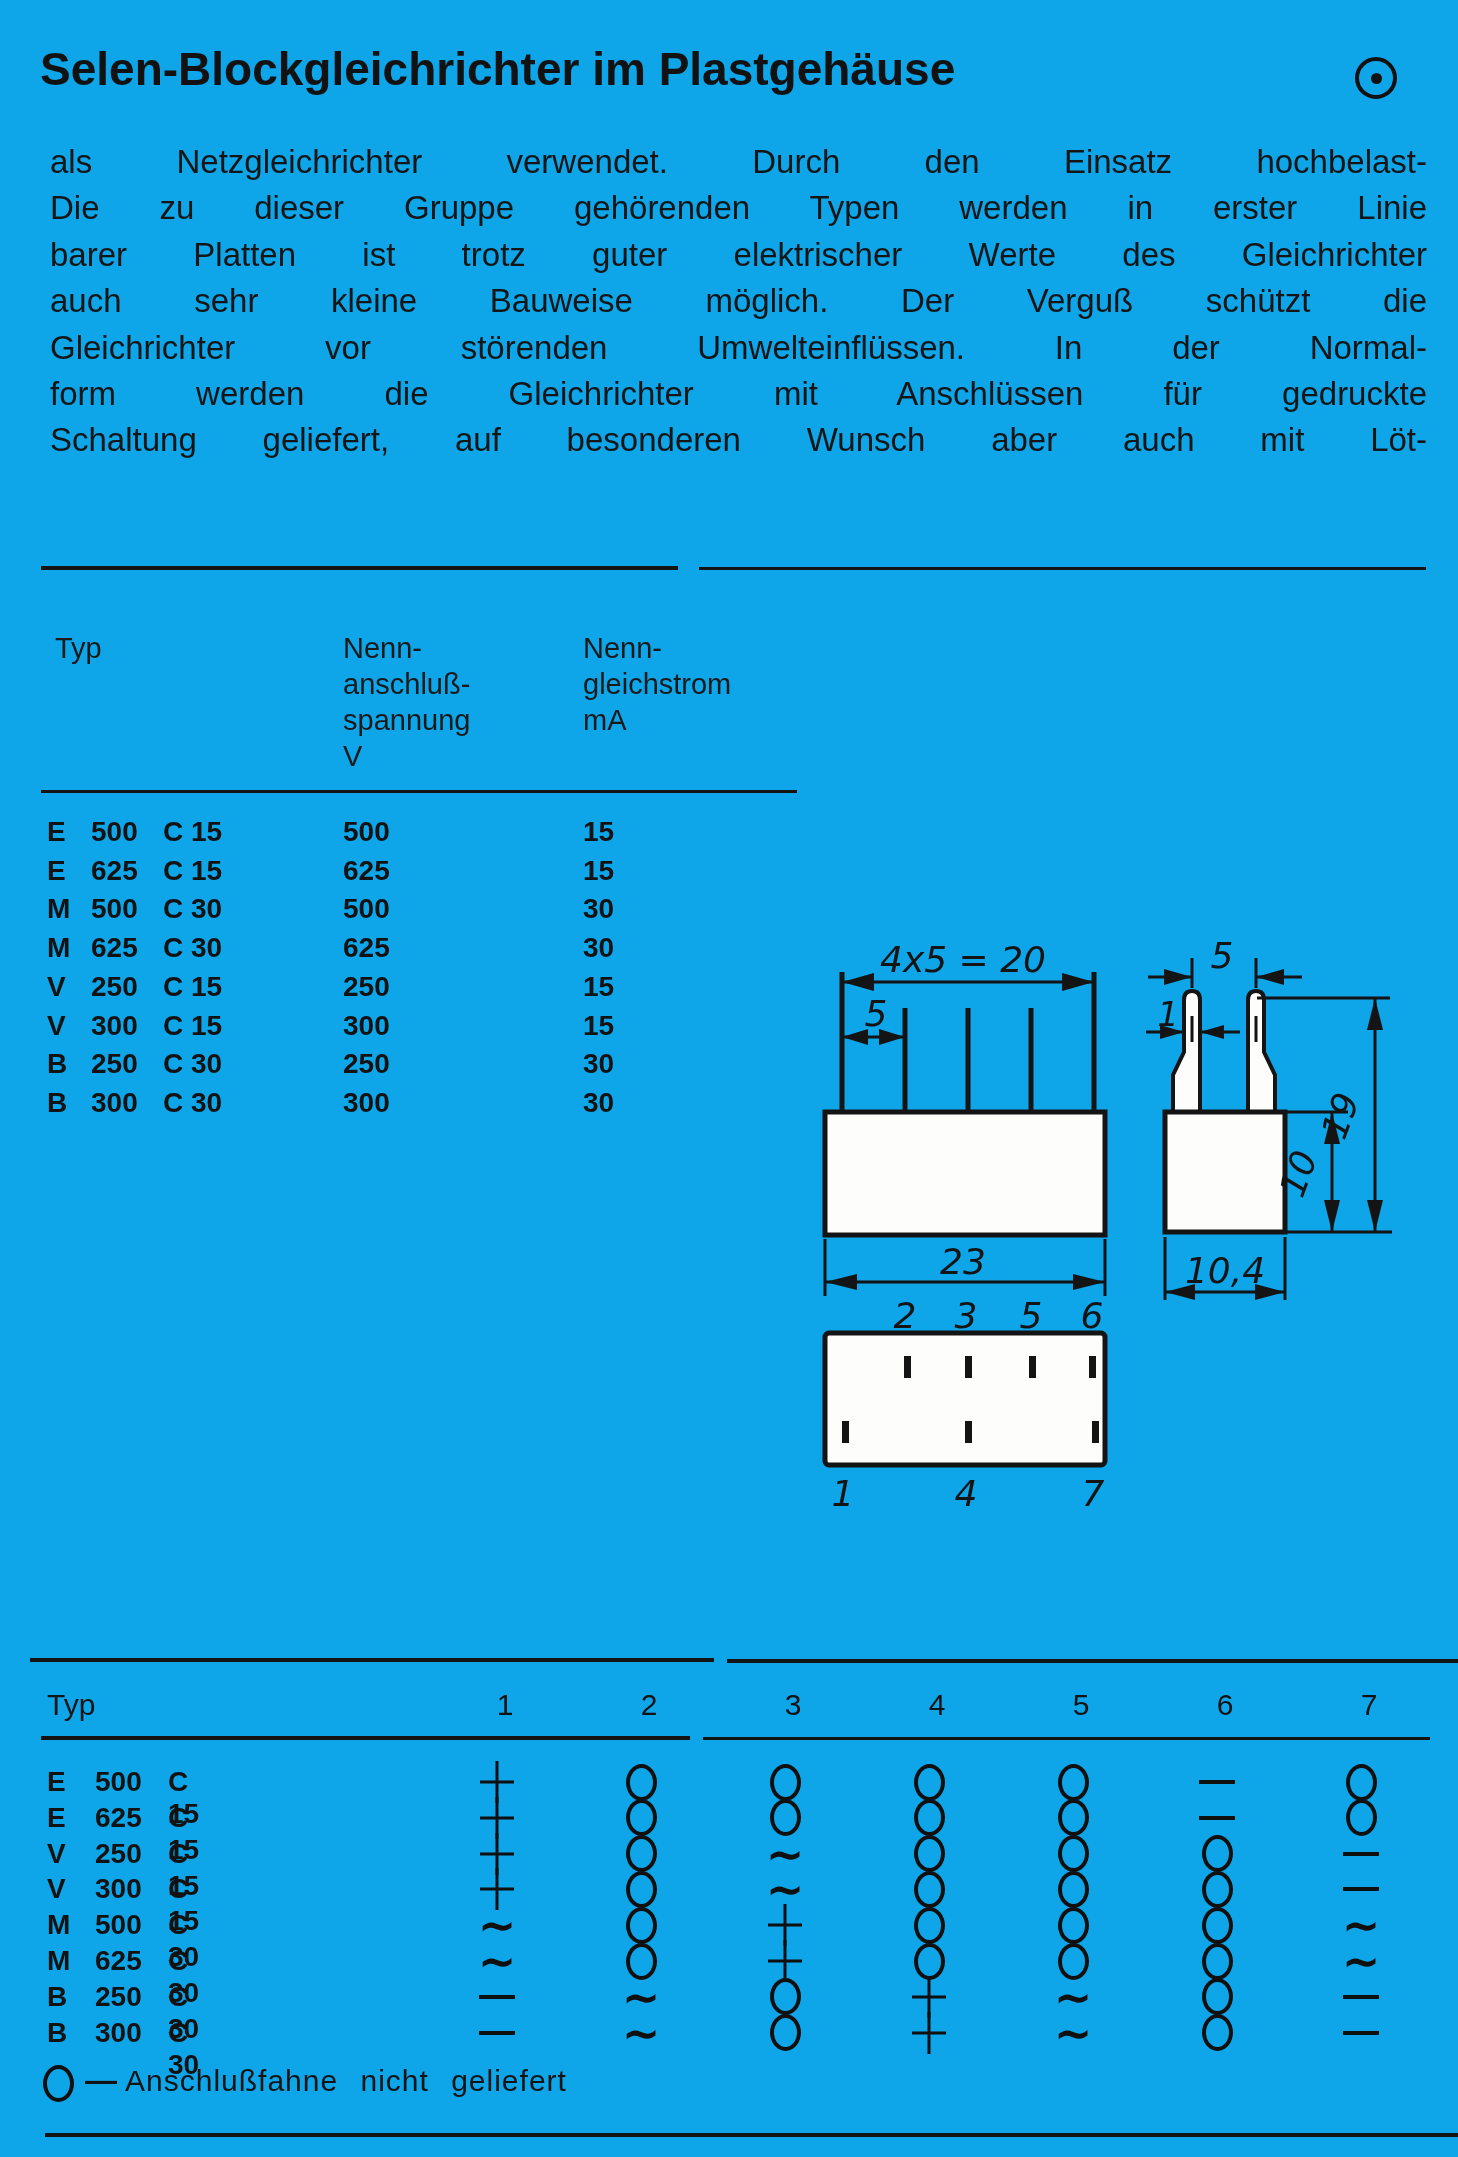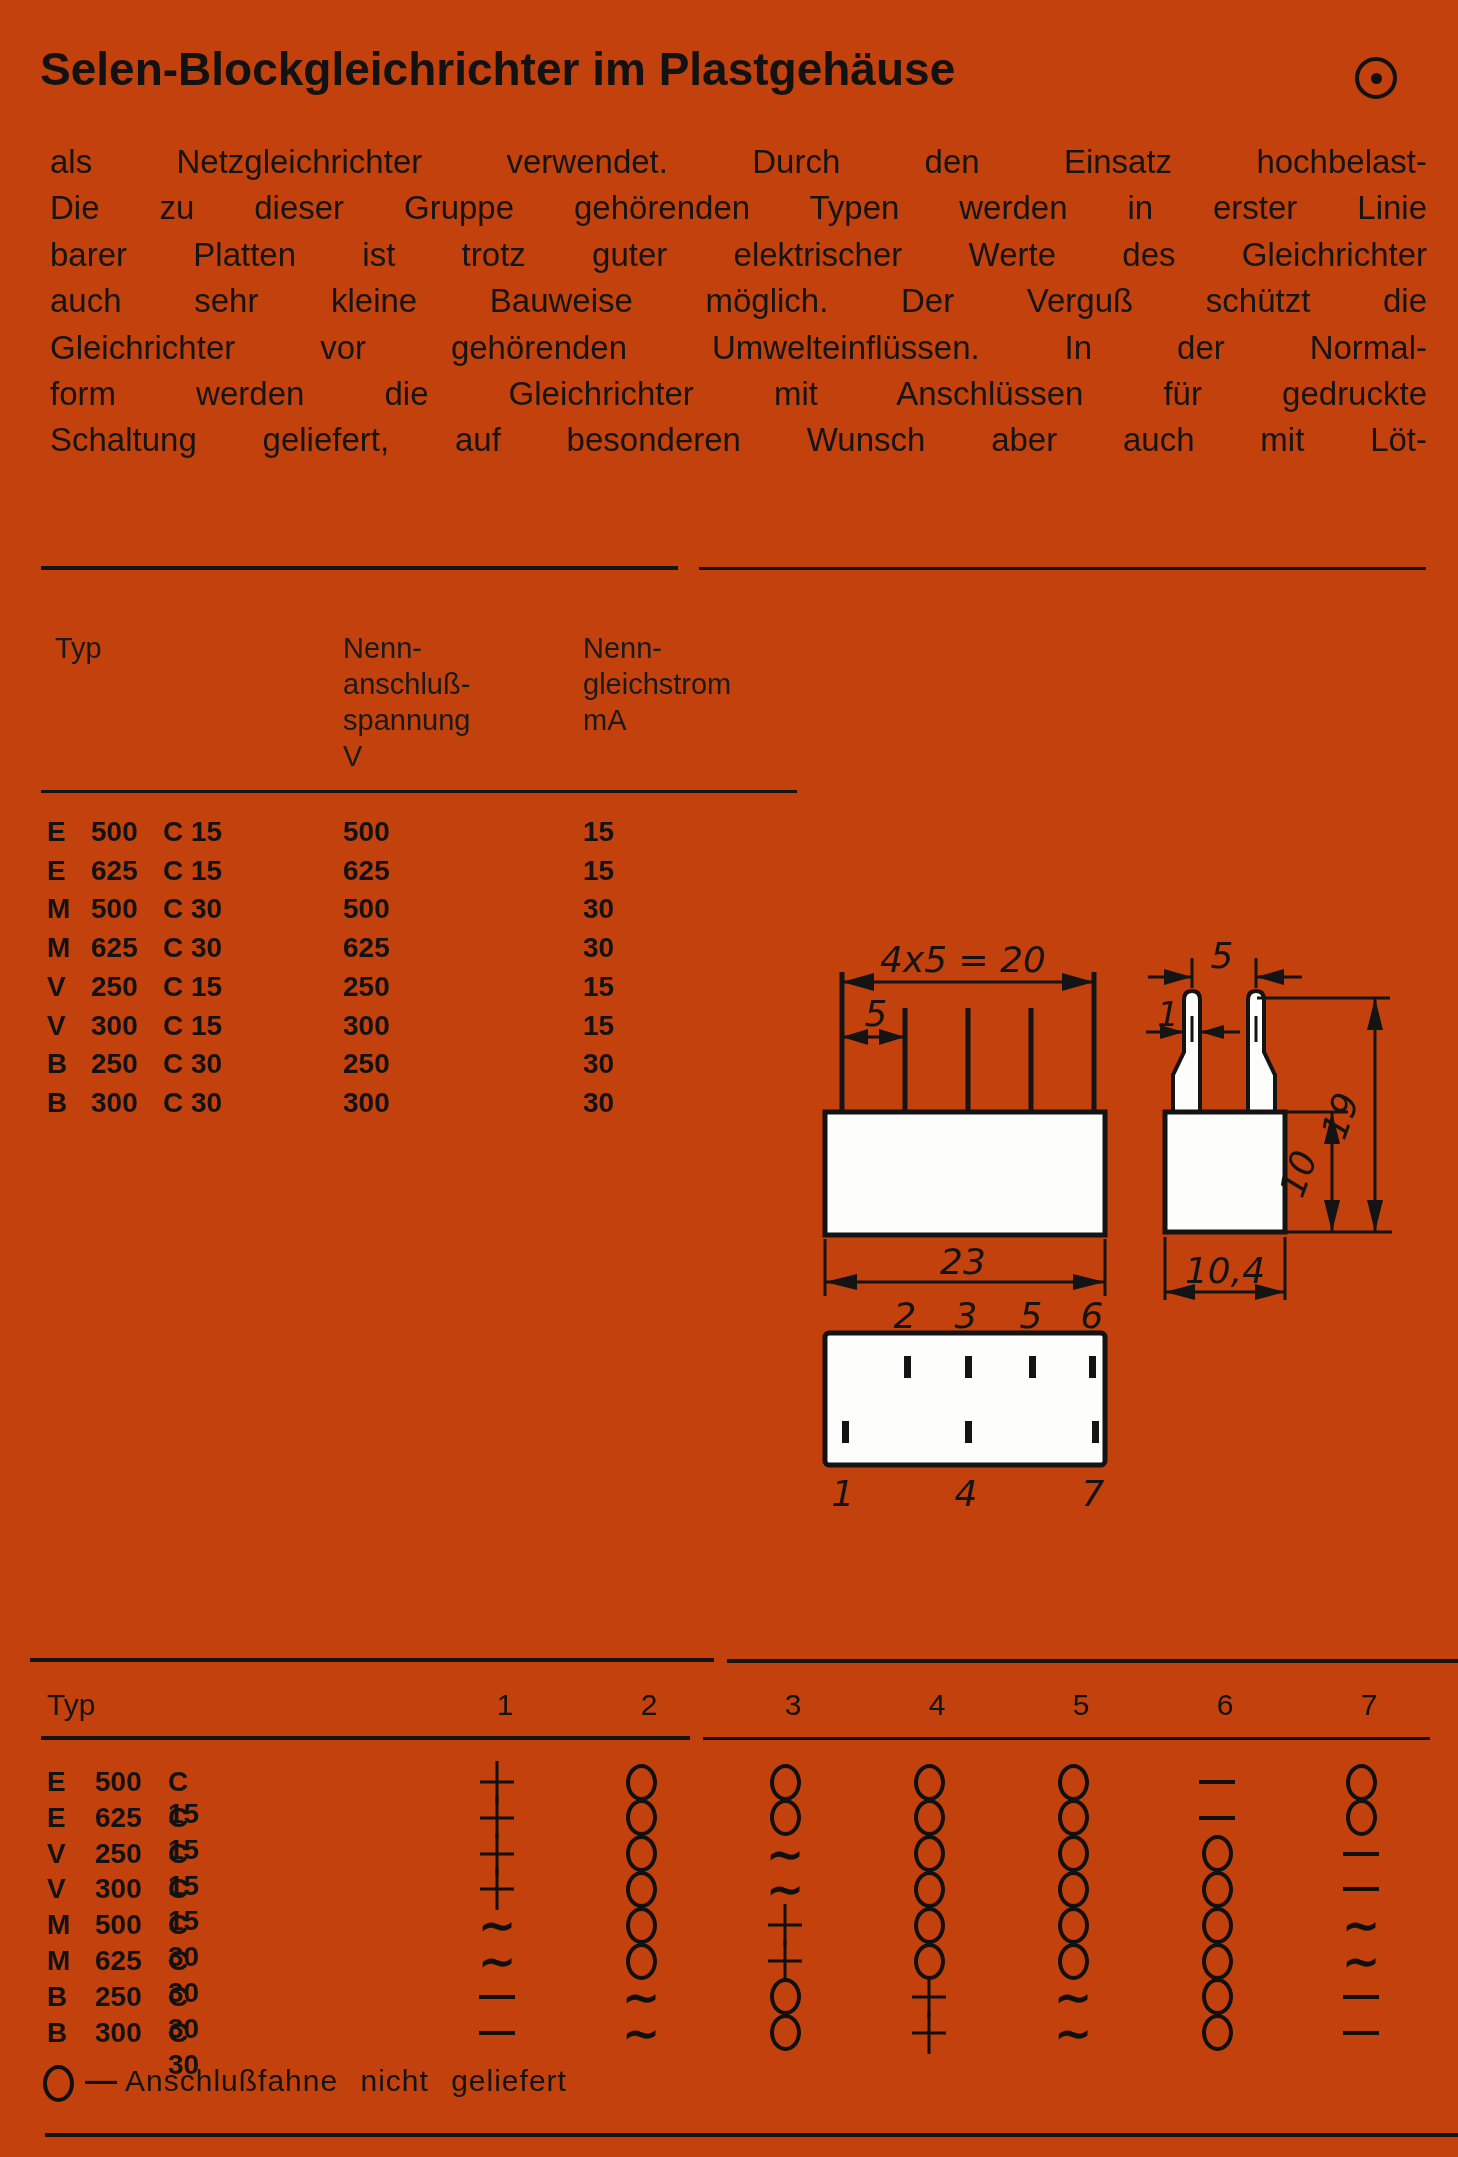--- a/index.html
+++ b/index.html
@@ -1,16 +1,16 @@
 <!DOCTYPE html>
 <html><head>
 <meta charset="utf-8">
 <style>
   html,body{margin:0;padding:0;background:#e8e8e4;}
-  #page{position:relative;width:1458px;height:2157px;background:#c2410c;color:#121212;
+  #page{position:relative;width:1458px;height:2157px;background:#0ea5e9;color:#121212;
         font-family:"Liberation Sans",sans-serif;overflow:hidden;}
   .abs{position:absolute;}
   
   .title{left:40px;top:42px;font-size:46px;font-weight:700;letter-spacing:0px;white-space:nowrap;}
   .title-icon{left:1355px;top:57px;width:34px;height:34px;border:4px solid #111;border-radius:50%;
               display:flex;align-items:center;justify-content:center;}
   .title-icon .dot{width:11px;height:11px;background:#111;border-radius:50%;}
   
   .intro{left:50px;top:139px;width:1377px;font-size:33px;color:#151515;}
   .para-line{height:46.4px;line-height:46.4px;text-align:justify;text-align-last:justify;white-space:normal;}
@@ -55,21 +55,21 @@
   <div class="abs title">Selen-Blockgleichrichter im Plastgehäuse</div>
   <div class="abs title-icon">
       <span class="dot"></span>
     </div>
 
   <div class="abs intro">
       <div class="para-line">als Netzgleichrichter verwendet. Durch den Einsatz hochbelast-</div>
       <div class="para-line">Die zu dieser Gruppe gehörenden Typen werden in erster Linie</div>
       <div class="para-line">barer Platten ist trotz guter elektrischer Werte des Gleichrichter</div>
       <div class="para-line">auch sehr kleine Bauweise möglich. Der Verguß schützt die</div>
-      <div class="para-line">Gleichrichter vor gehörenden Umwelteinflüssen. In der Normal-</div>
+      <div class="para-line">Gleichrichter vor störenden Umwelteinflüssen. In der Normal-</div>
       <div class="para-line">form werden die Gleichrichter mit Anschlüssen für gedruckte</div>
       <div class="para-line">Schaltung geliefert, auf besonderen Wunsch aber auch mit Löt-</div>
     </div>
 
   <div class="abs rule" style="left:41px;top:566px;width:637px;height:4px;"></div>
   <div class="abs rule" style="left:699px;top:567px;width:727px;height:3px;"></div>
 
   <div class="abs h-small" style="left:55px;top:630px;">Typ</div>
   <div class="abs h-small" style="left:343px;top:630px;">
       <div>Nenn-</div>

